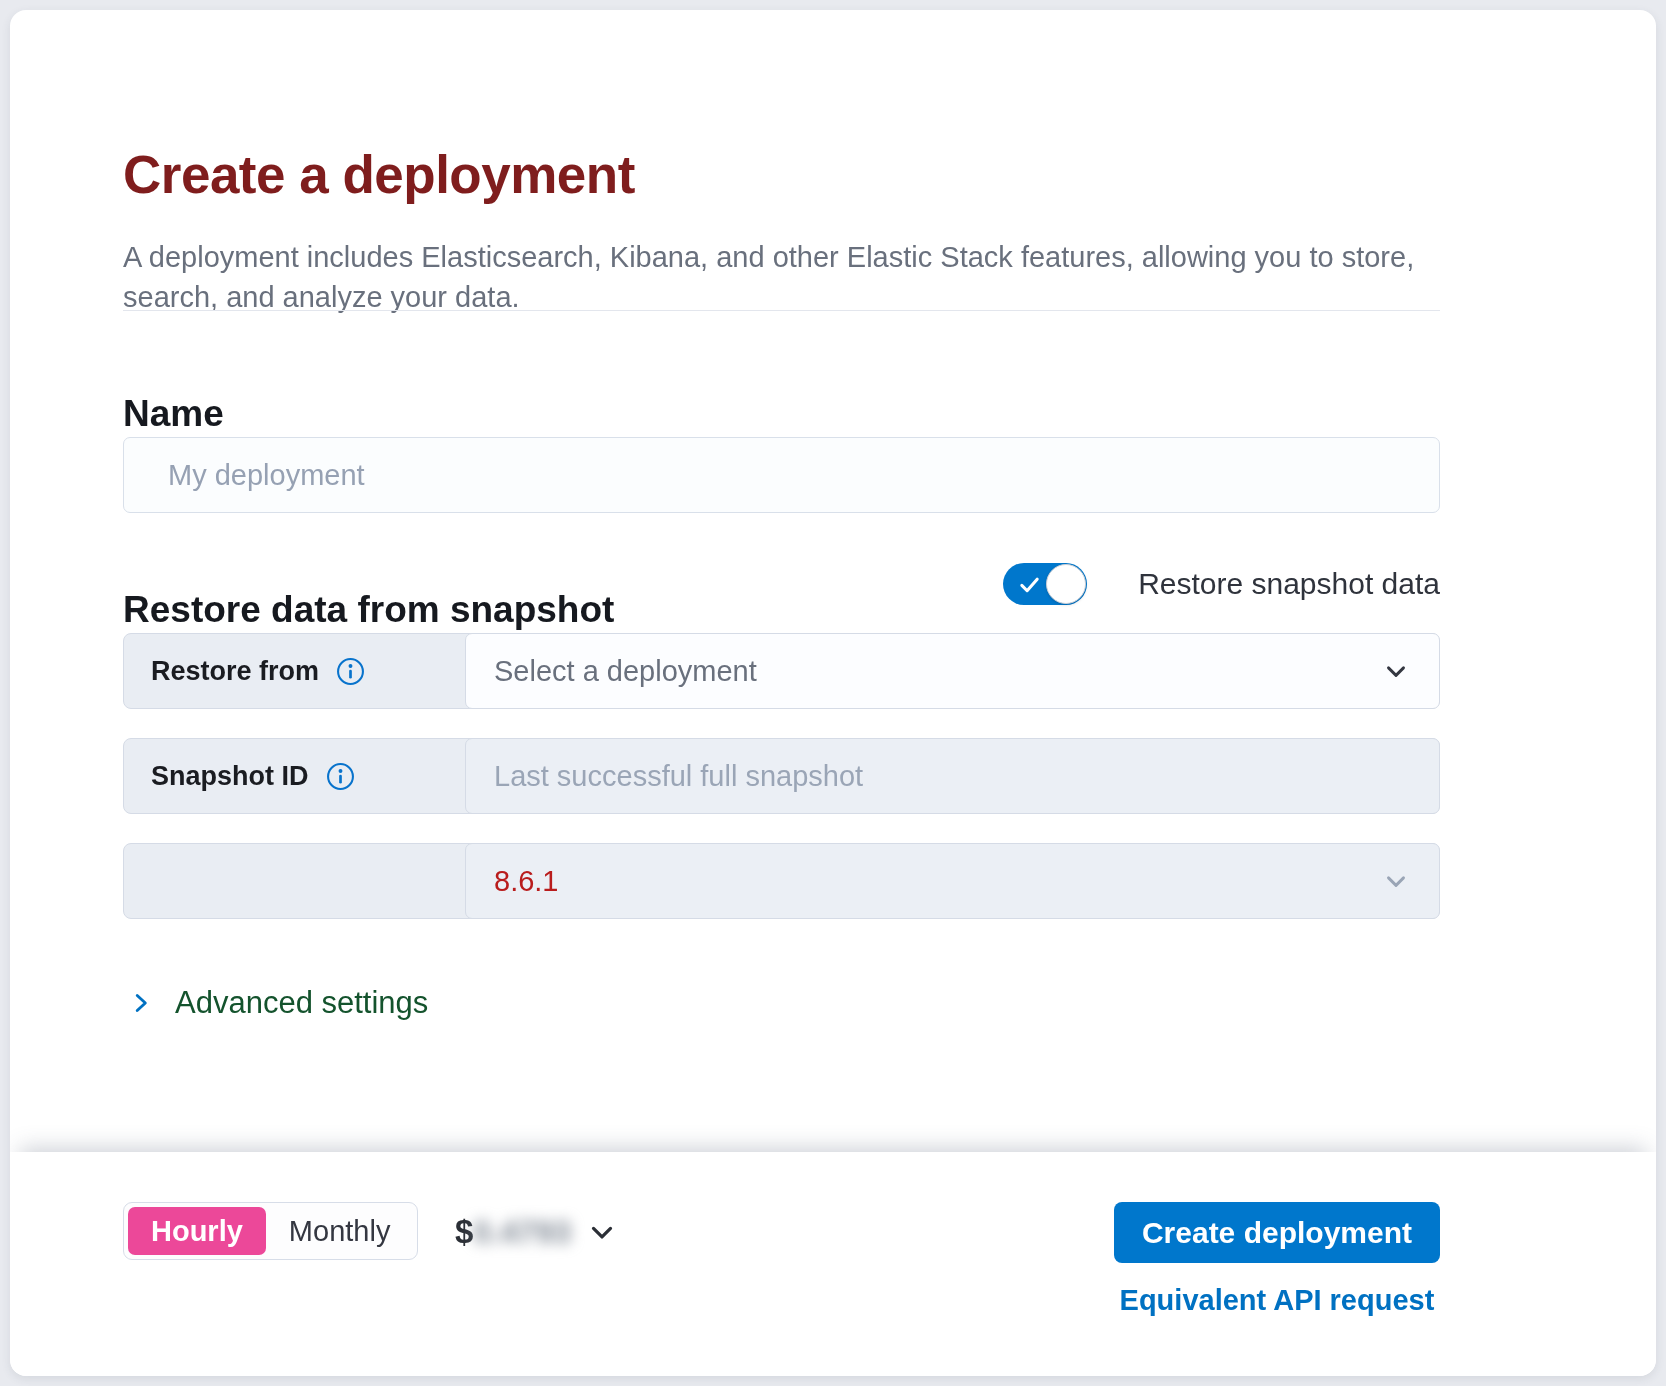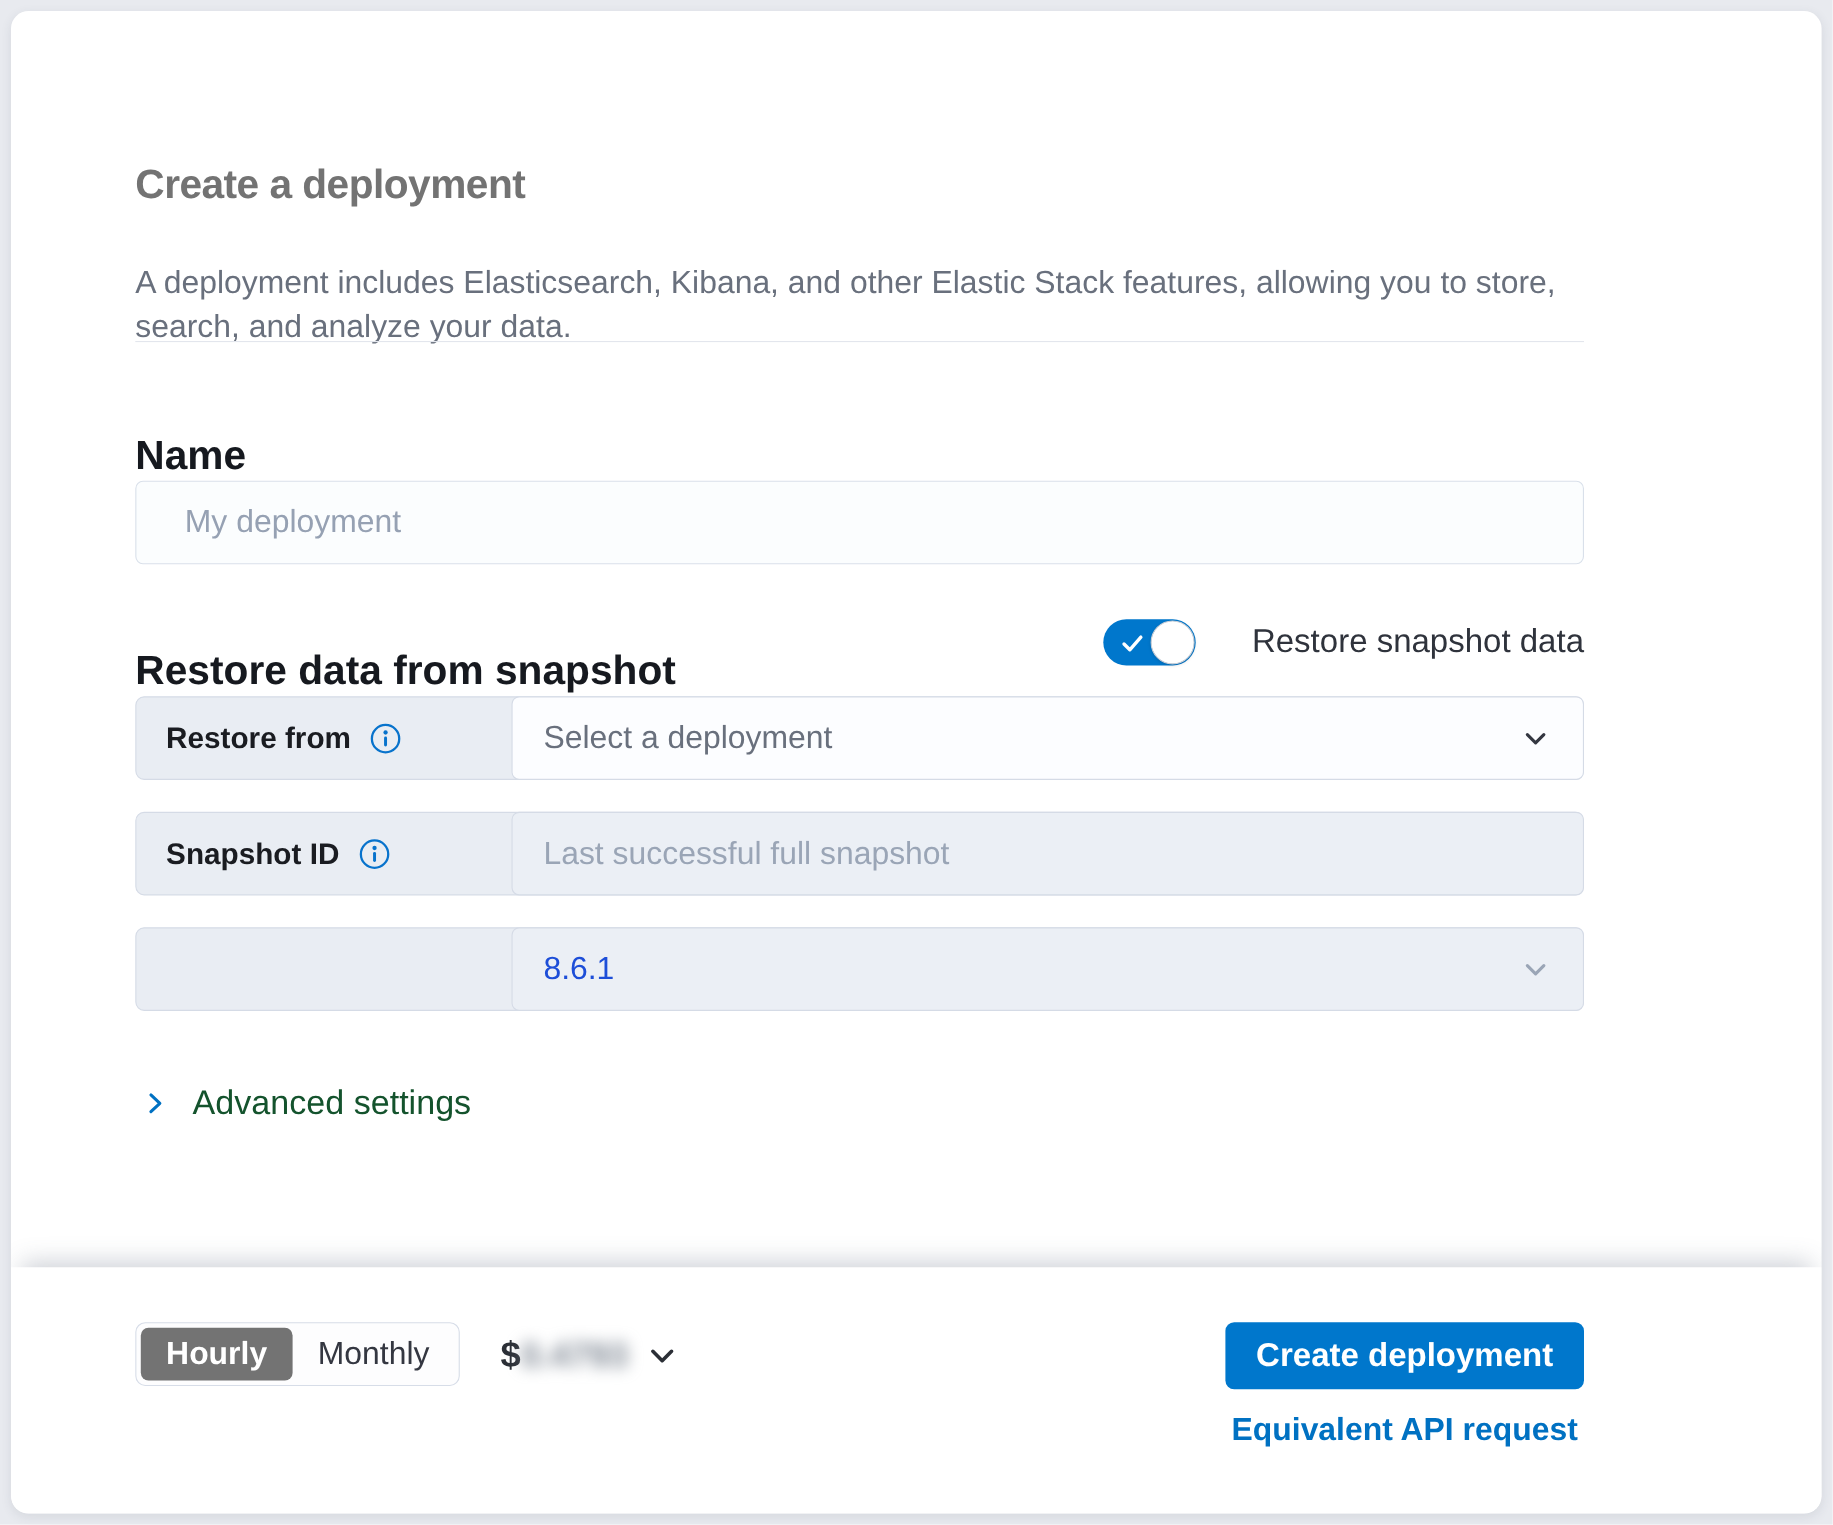--- a/index.html
+++ b/index.html
@@ -8,22 +8,22 @@
     background:#e8eaef;
     font-family:"Liberation Sans",sans-serif;
     -webkit-font-smoothing:antialiased;
   }
   .card{
     position:absolute;left:10px;top:10px;width:1646px;height:1366px;
     background:#ffffff;border-radius:16px;overflow:hidden;
     box-shadow:0 3px 10px rgba(50,60,80,0.10);
   }
   .page-title{
-    position:absolute;left:113px;top:112px;
-    font-size:37px;font-weight:700;color:#737373;letter-spacing:-0.5px;
+    position:absolute;left:113px;top:98px;
+    font-size:53px;font-weight:700;color:#7f1d1d;letter-spacing:-0.5px;
   }
   .page-subtitle{
     position:absolute;left:113px;top:198px;width:1340px;
     font-size:29px;line-height:40px;color:#69707d;
   }
   .divider{
     position:absolute;left:113px;top:300px;width:1317px;height:0;
     border-top:1px solid #e3e6ed;
   }
   .section-heading{
@@ -73,21 +73,21 @@
   .info-icon{line-height:0;cursor:pointer;}
   .info-blue{color:#0873cc;}
   .info-dark{color:#343741;}
   .row-field{
     position:absolute;left:341px;top:-1px;bottom:-1px;right:-1px;
     box-sizing:border-box;border:1px solid #d5dbe6;border-radius:7px;
     display:flex;align-items:center;padding:0 28px;font-size:29px;
   }
   .field-enabled{background:#fcfdff;color:#69707d;cursor:pointer;}
   .field-disabled{background:#ebeff5;color:#9aa5b6;}
-  .field-disabled-text{color:#1d4ed8;}
+  .field-disabled-text{color:#b91c1c;}
   .row-field .chevron{margin-left:auto;line-height:0;}
 
   .advanced-link{
     position:absolute;left:118px;top:975px;
     display:flex;align-items:center;gap:21px;
     color:#14532d;font-size:31px;font-weight:500;cursor:pointer;
   }
   .advanced-link .chev{line-height:0;}
 
   .footer{
@@ -97,21 +97,21 @@
   }
   .billing-group{
     position:absolute;left:113px;top:50px;height:58px;
     display:flex;align-items:center;padding:0 4px;box-sizing:border-box;
     border:1px solid #d7dde8;border-radius:9px;background:#fdfdfe;
   }
   .billing-option{
     height:48px;display:flex;align-items:center;padding:0 23px;
     font-size:29px;color:#343741;border-radius:7px;cursor:pointer;
   }
-  .billing-option.selected{background:#737373;color:#ffffff;font-weight:700;}
+  .billing-option.selected{background:#ec4899;color:#ffffff;font-weight:700;}
 
   .price{
     position:absolute;left:445px;top:57px;height:46px;
     display:flex;align-items:center;
   }
   .price .currency{font-size:33px;font-weight:700;color:#2b2f36;}
   .price .amount{
     font-size:32px;font-weight:700;color:#7d8692;
     filter:blur(7px);margin-right:14px;user-select:none;
   }

